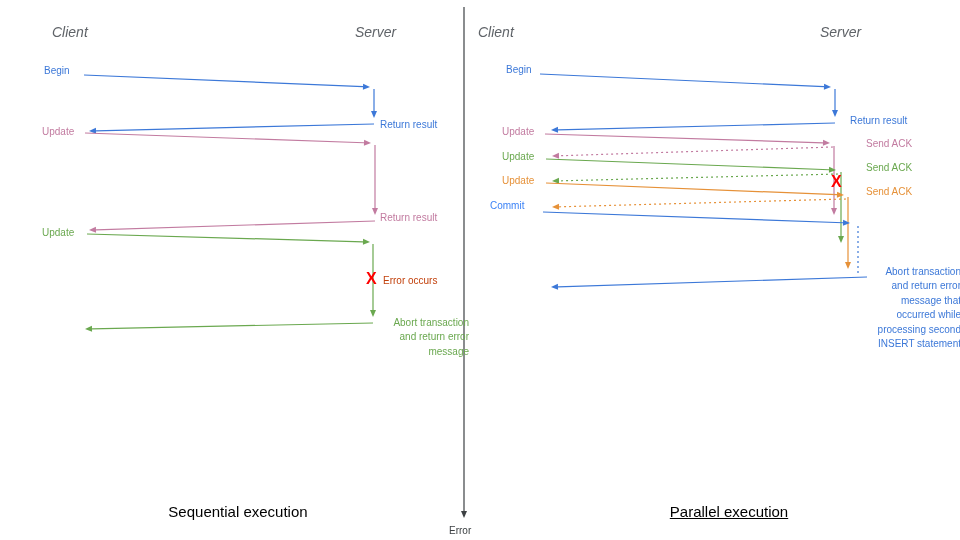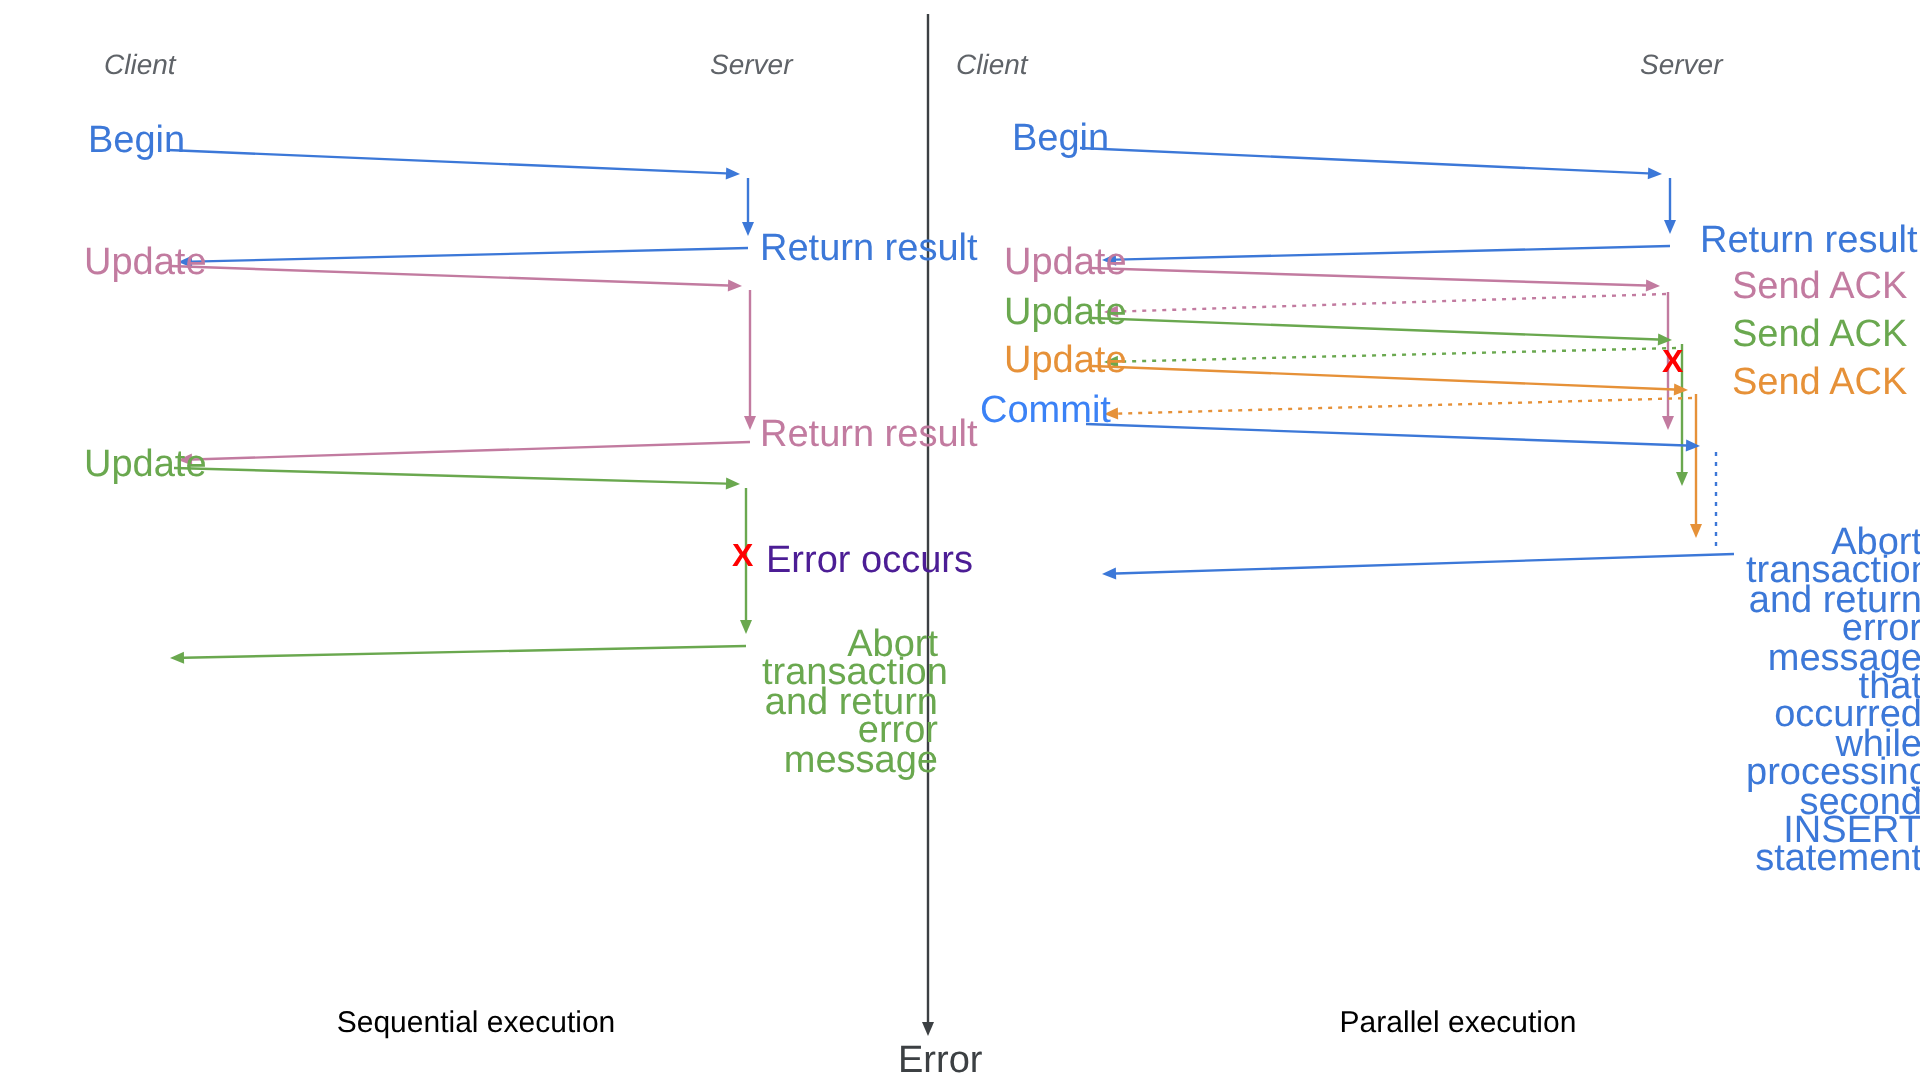--- a/index.html
+++ b/index.html
@@ -5,21 +5,21 @@
   html,body{margin:0;padding:0;}
   body{
     width:960px;height:540px;position:relative;overflow:hidden;
     background:#ffffff;
     font-family:"Liberation Sans", sans-serif;
   }
   #stage{position:absolute;left:0;top:0;width:845px;height:540px;}
   #arrow-layer{position:absolute;left:0;top:0;}
   .lbl{
     position:absolute;
-    font-size:19px;line-height:14px;white-space:nowrap;
+    font-size:10px;line-height:14px;white-space:nowrap;
   }
   .hdr{font-size:14px;font-style:italic;}
   .title{font-size:15px;width:220px;text-align:center;}
   .xmark{font-size:16px;font-weight:bold;line-height:16px;}
   .wrap{white-space:normal;width:88px;line-height:14.4px;text-align:right;}
 </style>
 </head>
 <body>
 
 <div id="stage">
@@ -128,35 +128,35 @@
 
   <div class="lbl hdr" style="left: 52px; top: 25px; color: rgb(95, 99, 104);">Client</div>
   <div class="lbl hdr" style="left: 355px; top: 25px; color: rgb(95, 99, 104);">Server</div>
 
   <div class="lbl" style="left: 44px; top: 64px; color: rgb(60, 120, 216);">Begin</div>
   <div class="lbl" style="left: 380px; top: 118px; color: rgb(60, 120, 216);">Return result</div>
   <div class="lbl" style="left: 42px; top: 125px; color: rgb(194, 123, 160);">Update</div>
   <div class="lbl" style="left: 380px; top: 211px; color: rgb(194, 123, 160);">Return result</div>
   <div class="lbl" style="left: 42px; top: 226px; color: rgb(106, 168, 79);">Update</div>
   <div class="lbl xmark" style="left: 366px; top: 271px; color: rgb(254, 0, 0);">X</div>
-  <div class="lbl" style="left: 383px; top: 274px; color: #4c1d95;">Error occurs</div>
+  <div class="lbl" style="left: 383px; top: 274px; color: #c2410c;">Error occurs</div>
   <div class="lbl title" style="left: 128px; top: 505px; color: rgb(0, 0, 0);">Sequential execution</div>
   <div class="lbl wrap" style="left: 381px; top: 316px; color: rgb(106, 168, 79);">Abort transaction and return error message</div>
 
   <div class="lbl hdr" style="left: 478px; top: 25px; color: rgb(95, 99, 104);">Client</div>
   <div class="lbl hdr" style="left: 820px; top: 25px; color: rgb(95, 99, 104);">Server</div>
 
   <div class="lbl" style="left: 506px; top: 63px; color: rgb(60, 120, 216);">Begin</div>
   <div class="lbl" style="left: 850px; top: 114px; color: rgb(60, 120, 216);">Return result</div>
   <div class="lbl" style="left: 502px; top: 125px; color: rgb(194, 123, 160);">Update</div>
   <div class="lbl" style="left: 866px; top: 137px; color: rgb(194, 123, 160);">Send ACK</div>
   <div class="lbl" style="left: 502px; top: 150px; color: rgb(106, 168, 79);">Update</div>
   <div class="lbl" style="left: 866px; top: 161px; color: rgb(106, 168, 79);">Send ACK</div>
   <div class="lbl" style="left: 502px; top: 174px; color: rgb(230, 145, 56);">Update</div>
   <div class="lbl" style="left: 866px; top: 185px; color: rgb(230, 145, 56);">Send ACK</div>
   <div class="lbl" style="left: 490px; top: 199px; color: #3b82f6;">Commit</div>
   <div class="lbl xmark" style="left: 831px; top: 174px; color: rgb(254, 0, 0);">X</div>
   <div class="lbl wrap" style="left: 873px; top: 265px; color: rgb(60, 120, 216);">Abort transaction and return error message that occurred while processing second INSERT statement</div>
-  <div class="lbl title" style="left: 619px; top: 505px; color: rgb(0, 0, 0);">Parallel execution</div>
+  <div class="lbl title" style="left: 619px; top: 505px; color: rgb(0, 0, 0); text-decoration: underline;">Parallel execution</div>
 
   <div class="lbl" style="left: 449px; top: 524px; color: rgb(60, 64, 67);">Error</div>
 
 </div>
 
 </body></html>

